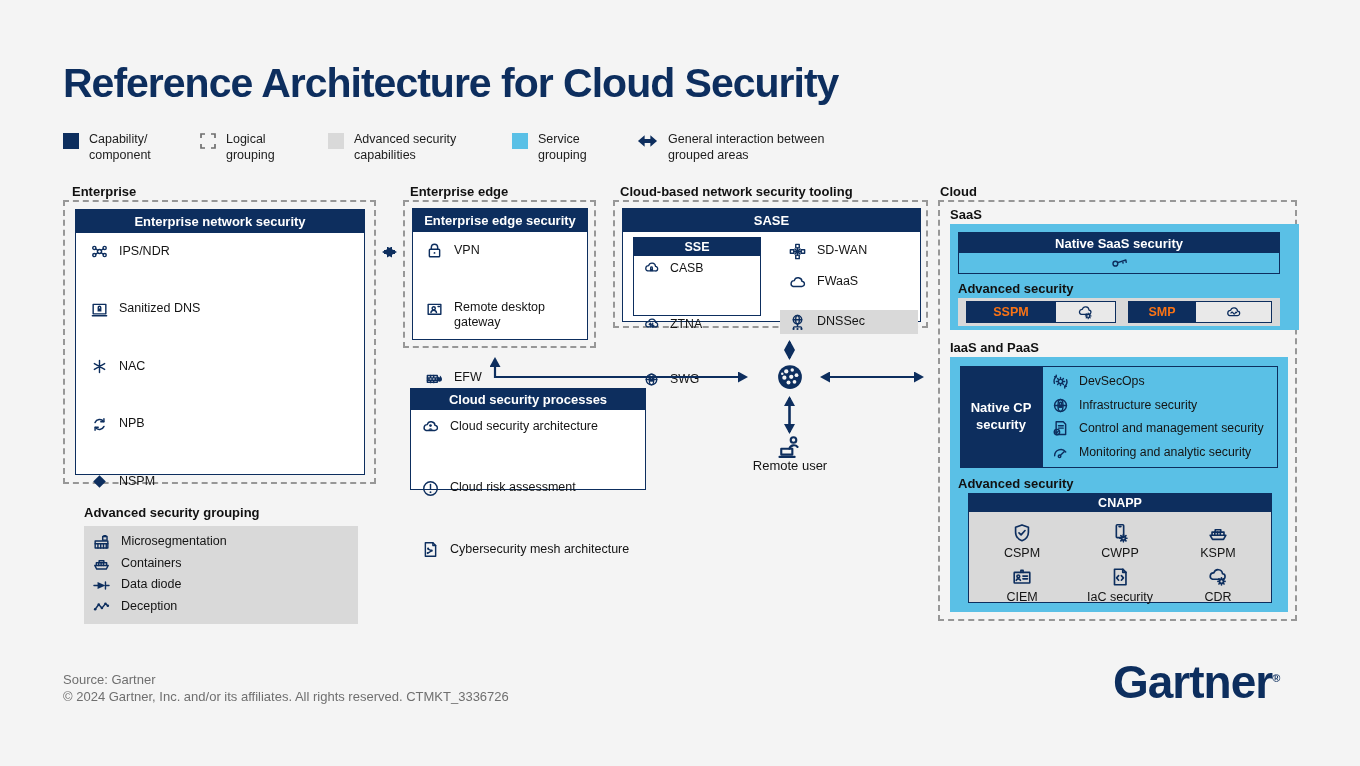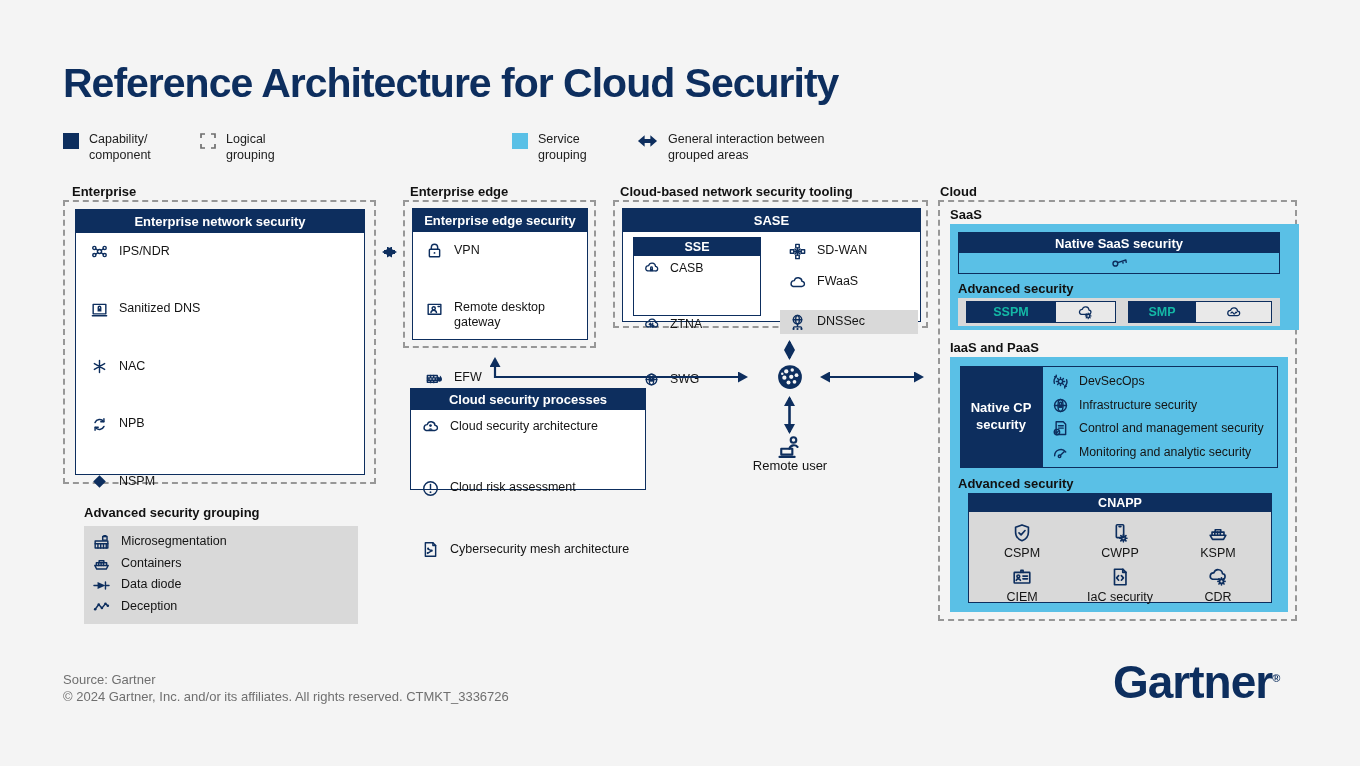--- a/index.html
+++ b/index.html
@@ -51,21 +51,21 @@
   .hl{background:var(--gray); padding:1px 8px; margin-left:-8px;}
 
   
   .blue-box{position:absolute; background:var(--blue);}
   .inner-label{position:absolute; font-size:13px; font-weight:bold; color:#111;}
   .native-saas{position:absolute; border:1.5px solid var(--navy); background:transparent;}
   .key-row{display:flex; justify-content:center; align-items:center; height:19px;}
   .gray-strip{position:absolute; background:var(--gray); display:flex; align-items:center;
               justify-content:space-between; padding:0 8px;}
   .pill{display:flex; height:22px; border:1px solid var(--navy);}
-  .pill .p-label{background:var(--navy); color:#14b8a6; font-weight:bold; font-size:12.5px;
+  .pill .p-label{background:var(--navy); color:#f97316; font-weight:bold; font-size:12.5px;
                  display:flex; align-items:center; justify-content:center;}
   .pill .p-icon{background:#e9e9e9; display:flex; align-items:center; justify-content:center;
                 border-left:1px solid var(--navy);}
   .pill .p-icon .ic{width:17px; height:17px;}
 
   .native-cp{position:absolute; background:var(--navy); color:#fff; font-weight:bold;
              font-size:13px; display:flex; align-items:center; justify-content:center;
              text-align:center; line-height:1.3; padding:0 8px;}
   .iaas-panel{position:absolute; border:1px solid var(--navy); display:flex;
               flex-direction:column; justify-content:center; padding:4px 8px;}
@@ -301,20 +301,24 @@
 
   <div class="legend-item" style="left:63px">
     <span class="swatch navy"></span>
     <span class="legend-label" style="max-width:76px">Capability/ component</span>
   </div>
   <div class="legend-item" style="left:200px">
     <span class="swatch"><svg viewBox="0 0 16 16" width="16" height="16">
           <path d="M1 5V1h4M11 1h4v4M15 11v4h-4M5 15H1v-4" stroke="#6e6e6e" fill="none" stroke-width="1.7"></path>
         </svg></span>
     <span class="legend-label" style="max-width:60px">Logical grouping</span>
+  </div>
+  <div class="legend-item" style="left:328px">
+    <span class="swatch gray"></span>
+    <span class="legend-label" style="max-width:118px">Advanced security capabilities</span>
   </div>
   <div class="legend-item" style="left:512px">
     <span class="swatch blue"></span>
     <span class="legend-label" style="max-width:60px">Service grouping</span>
   </div>
   <div class="legend-item" style="left:637px">
     <span class="swatch" style="width:21px"><svg viewBox="0 0 22 16" width="21" height="16">
           <path d="M1 8l7-6v4h6V2l7 6-7 6v-4H8v4z" fill="#0d2e5e"></path>
         </svg></span>
     <span class="legend-label" style="max-width:172px">General interaction between grouped areas</span>

